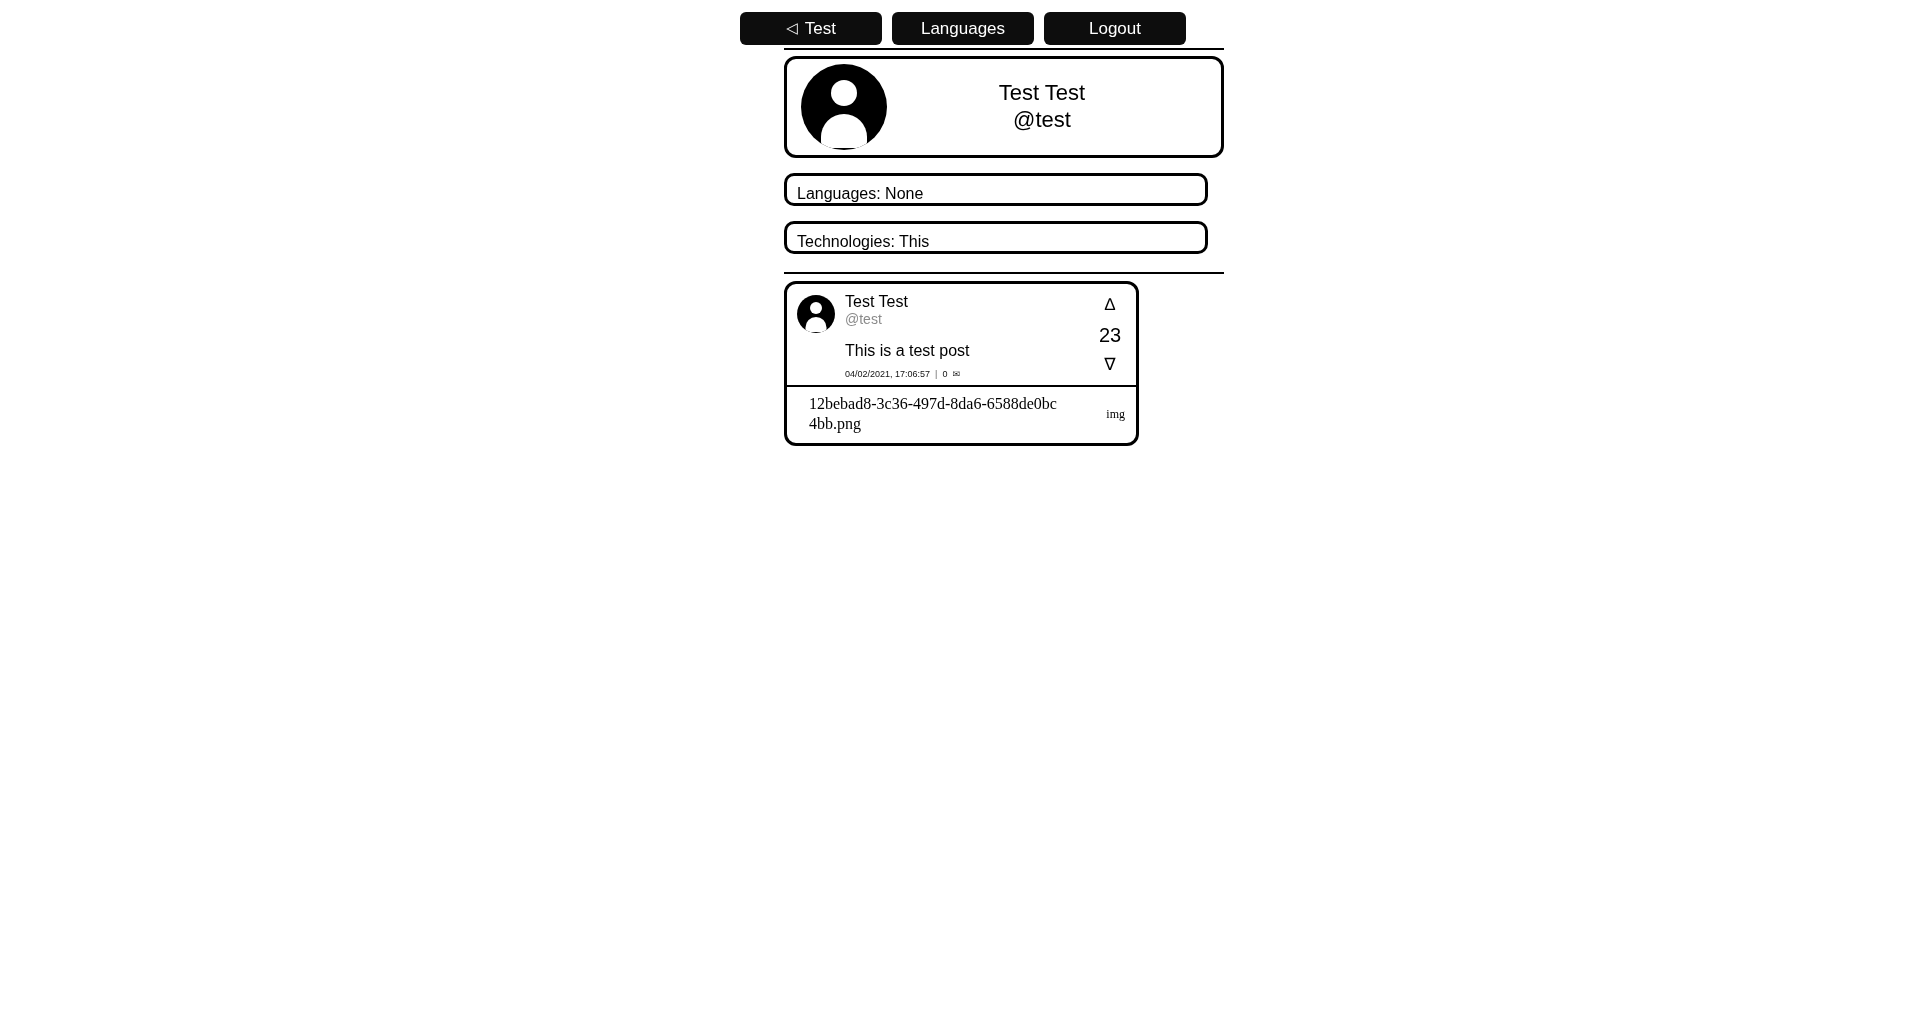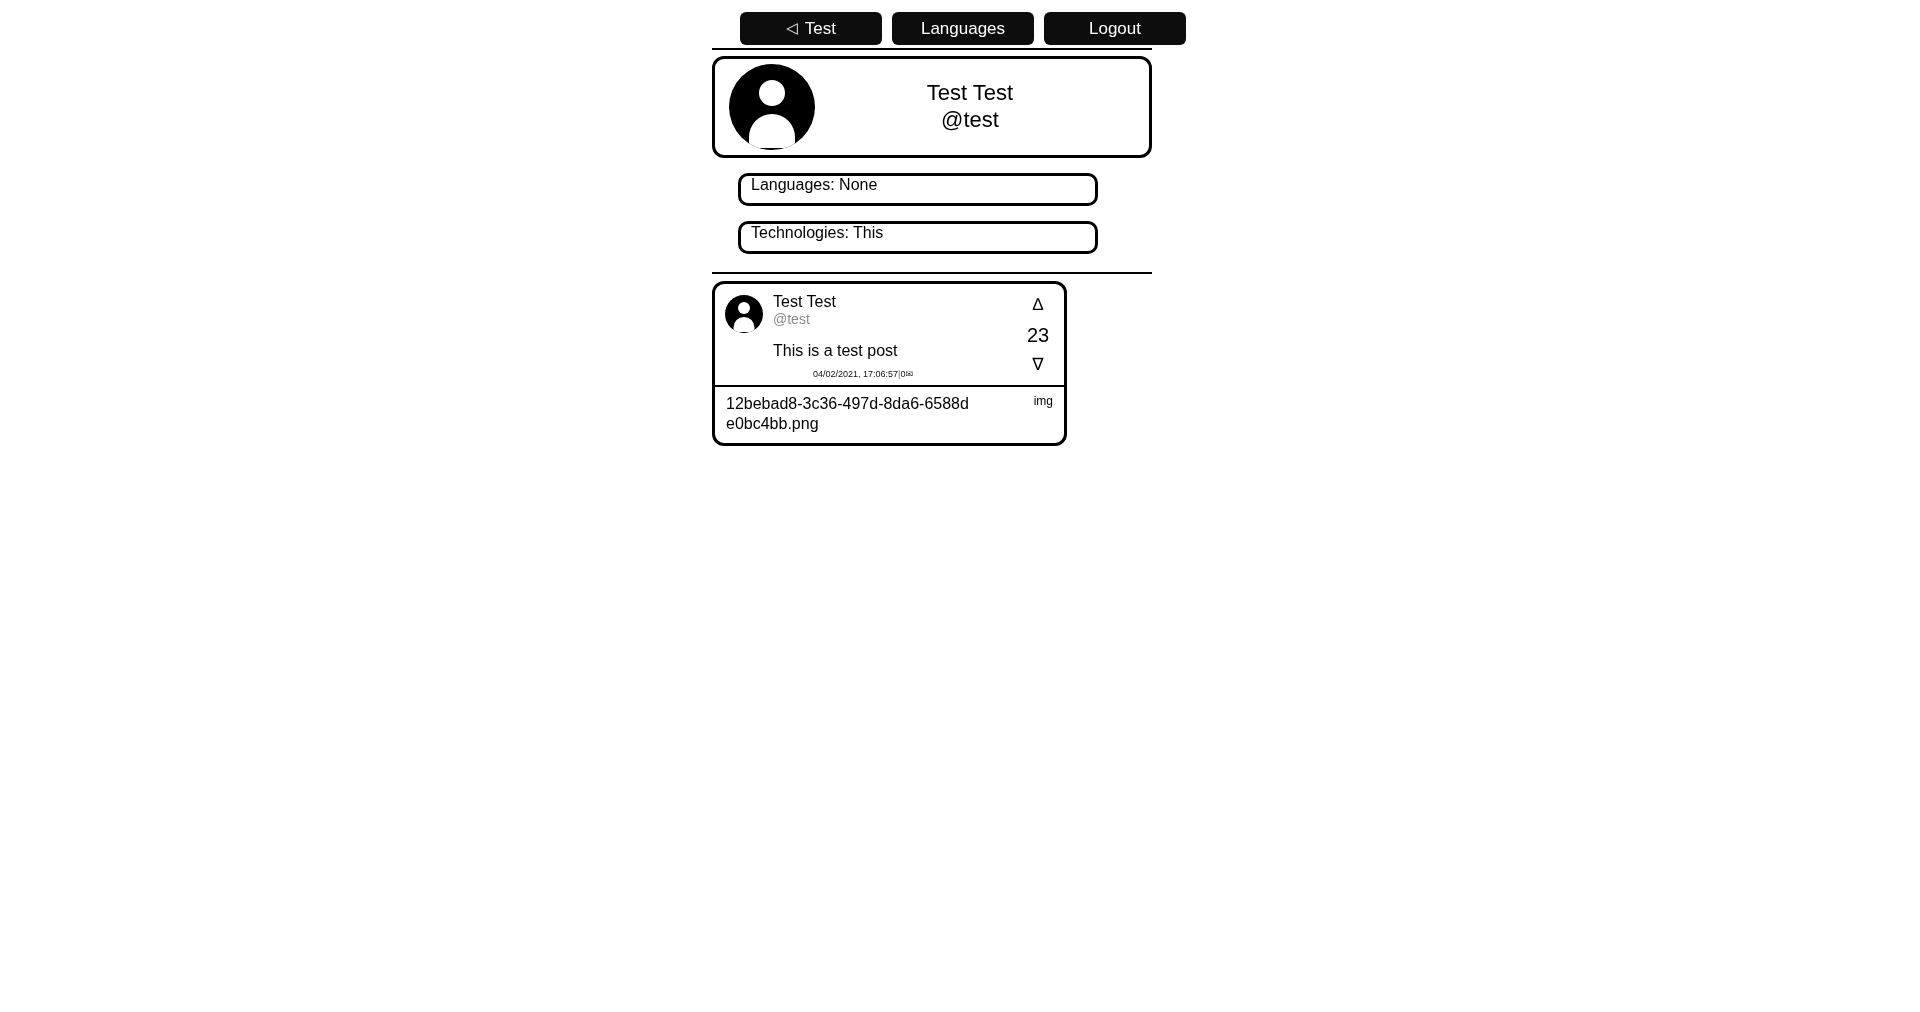--- a/index.html
+++ b/index.html
@@ -52,21 +52,21 @@
     display: inline-block;
     font-size: 15px;
     line-height: 1;
     transform: translateY(-1px);
   }
 
   
   .column {
     position: absolute;
     top: 48px;
-    left: 712px;
+    left: 784px;
     width: 440px;
   }
 
   .rule {
     border: none;
     border-top: 2px solid #000;
     margin: 0 0 6px 0;
     width: 100%;
   }
 
@@ -125,27 +125,26 @@
   }
   .profile-handle {
     font-size: 22px;
   }
 
   .info-box {
     border: 3px solid #000;
     border-radius: 10px;
     height: 33px;
     display: flex;
-    align-items: flex-start;
+    align-items: flex-end;
     padding: 0 10px;
     font-size: 16px;
     box-sizing: border-box;
     margin-top: 15px;
-    width: 360px;
-    margin-left: 26px;
+    width: 424px;
   }
 
   .divider-wrap {
     margin-top: 18px;
   }
 
   
   .post-card {
     border: 3px solid #000;
     border-radius: 12px;
@@ -211,21 +210,21 @@
   .post-text {
     font-size: 16px;
     margin-top: 14px;
   }
   .post-meta {
     font-size: 9px;
     color: #111;
     margin-top: 9px;
     display: flex;
     align-items: center;
-    margin-left: 40px;
+    gap: 5px;
   }
   .post-meta .sep {
     color: #666;
   }
   .post-meta .comment-icon {
     font-size: 9px;
   }
 
   .vote-col {
     width: 32px;
@@ -243,22 +242,24 @@
     cursor: pointer;
   }
   .vote-count {
     font-size: 20px;
     line-height: 1;
   }
 
   .post-attachment {
     border-top: 2px solid #000;
     display: flex;
+    align-items: center;
     justify-content: space-between;
-    padding: 7px 11px 9px 11px;
+    padding: 7px 11px 9px 22px;
+    font-family: Liberation Serif, serif;
   }
   .attach-name {
     font-size: 16px;
     line-height: 1.25;
     max-width: 250px;
     word-break: break-all;
   }
   .attach-kind {
     font-size: 12px;
   }

